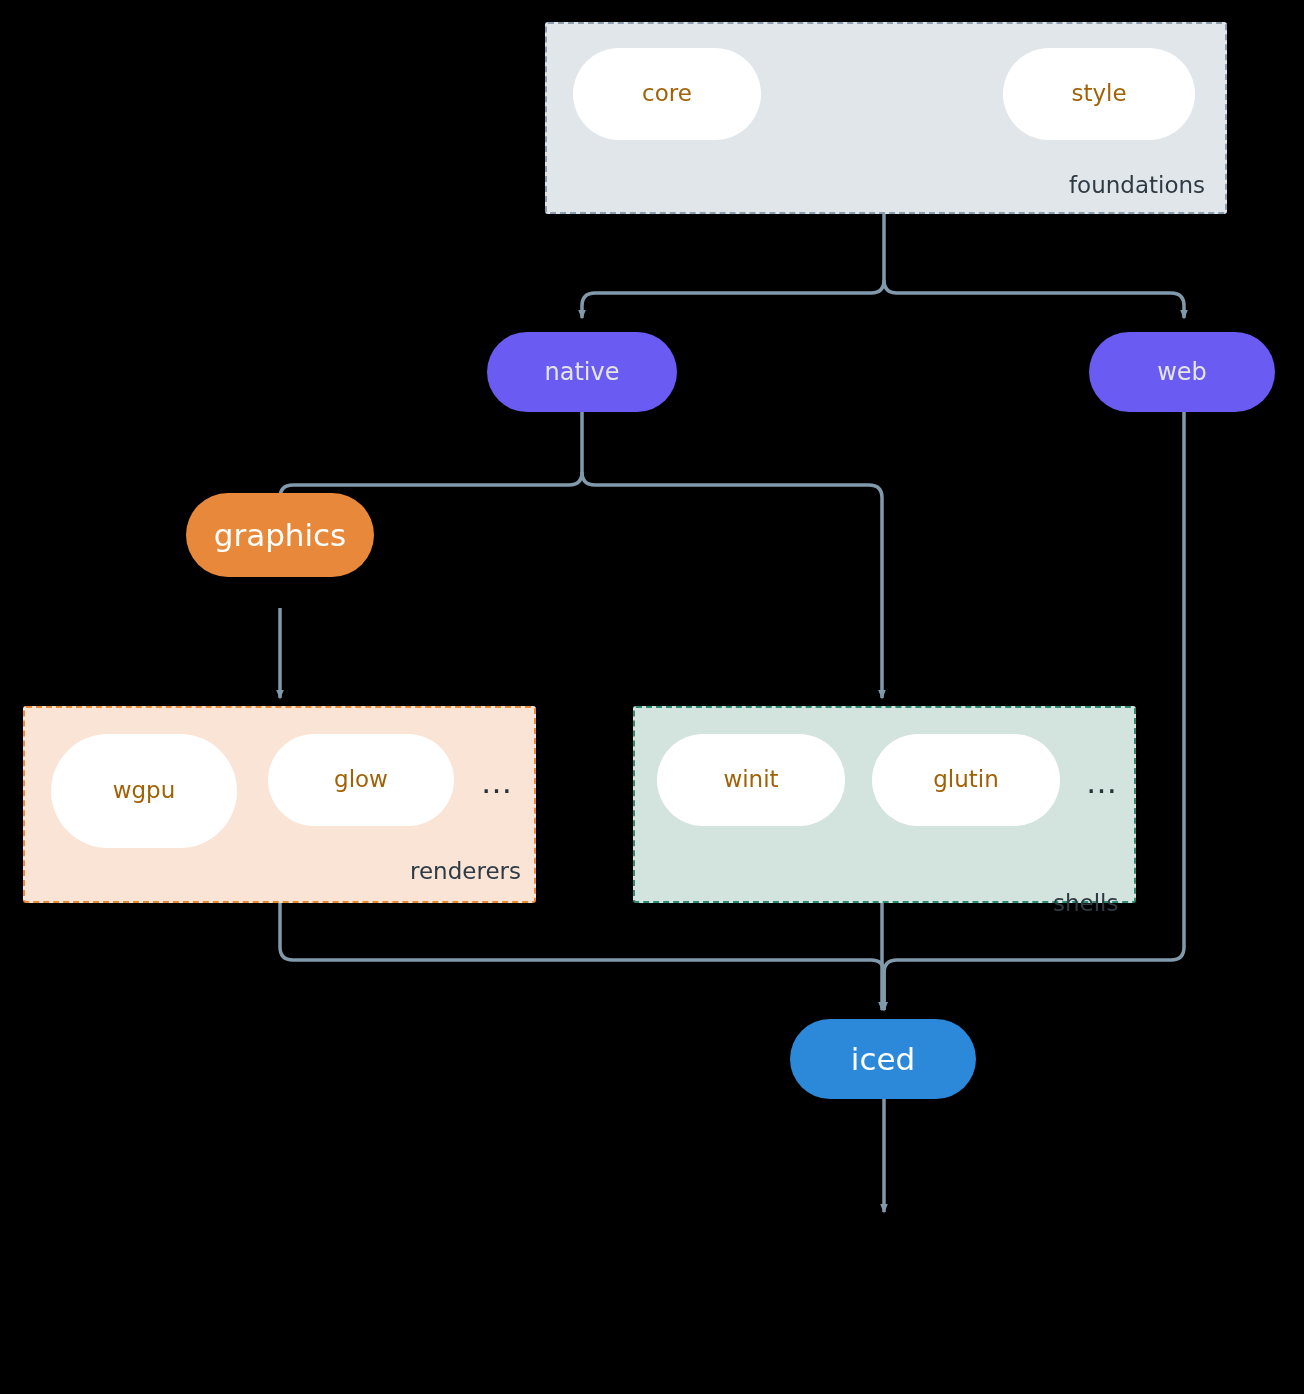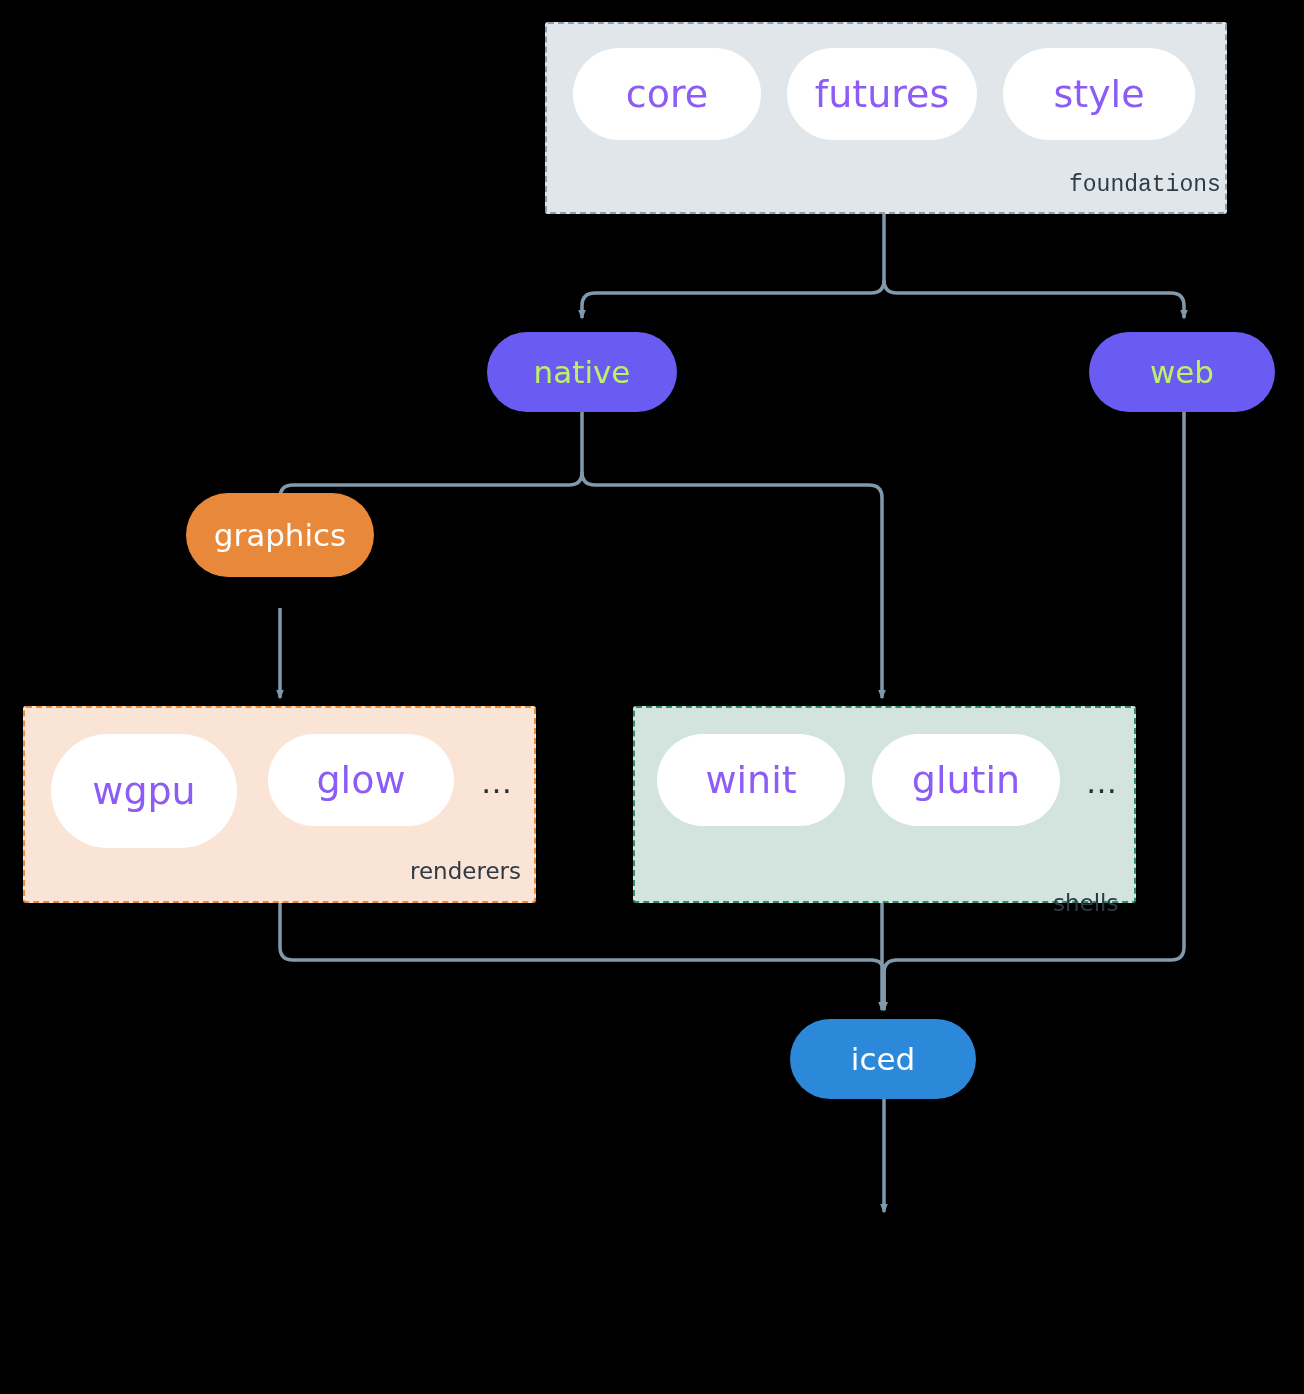--- a/index.html
+++ b/index.html
@@ -56,29 +56,29 @@
   
   .cluster-shells {
     background: #d2e4dd;
     border: 2px dashed #2e8b74;
     border-radius: 3px;
   }
   
   .pill-white {
     background: #ffffff;
     border-radius: 999px;
-    color: #8b5cf6;
-    font-size: 38px;
+    color: #a16207;
+    font-size: 23px;
   }
   
   .pill-purple {
     background: #6a5cf2;
     border-radius: 46px;
-    color: #bef264;
-    font-size: 31px;
+    color: #e5e5e5;
+    font-size: 24px;
   }
   .pill-orange {
     background: #e8883a;
     border-radius: 46px;
     color: #ffffff;
     font-size: 31px;
   }
   .pill-blue {
     background: #2c88d9;
     border-radius: 46px;
@@ -127,27 +127,24 @@
     <path d="M1184,412 L1184,947 Q1184,960 1171,960 L897,960 Q884,960 884,973 L884,1010" fill="none" stroke="#8099ab" stroke-width="3.5" marker-end="url(#arrowhead)"></path>
 
     <path d="M884,1099 L884,1212" fill="none" stroke="#8099ab" stroke-width="3.5" marker-end="url(#arrowhead)"></path>
   </svg>
 
   <div class="cluster cluster-foundations" style="left:545px; top:22px; width:682px; height:192px;"></div>
 
   <div class="node pill-white" style="left:573px; top:48px; width:188px; height:92px;">
     <span>core</span>
   </div>
-  <div class="node pill-white" style="left:787px; top:48px; width:190px; height:92px;">
-    <span>futures</span>
-  </div>
   <div class="node pill-white" style="left:1003px; top:48px; width:192px; height:92px;">
     <span>style</span>
   </div>
-  <div class="cluster-label" style="left:1069px; top:172px;font-family:Liberation Mono, monospace;">foundations</div>
+  <div class="cluster-label" style="left:1069px; top:172px;">foundations</div>
 
   <div class="node pill-purple" style="left:487px; top:332px; width:190px; height:80px;">
     <span>native</span>
   </div>
   <div class="node pill-purple" style="left:1089px; top:332px; width:186px; height:80px;">
     <span>web</span>
   </div>
 
   <div class="node pill-orange" style="left:186px; top:493px; width:188px; height:84px;">
     <span>graphics</span>

